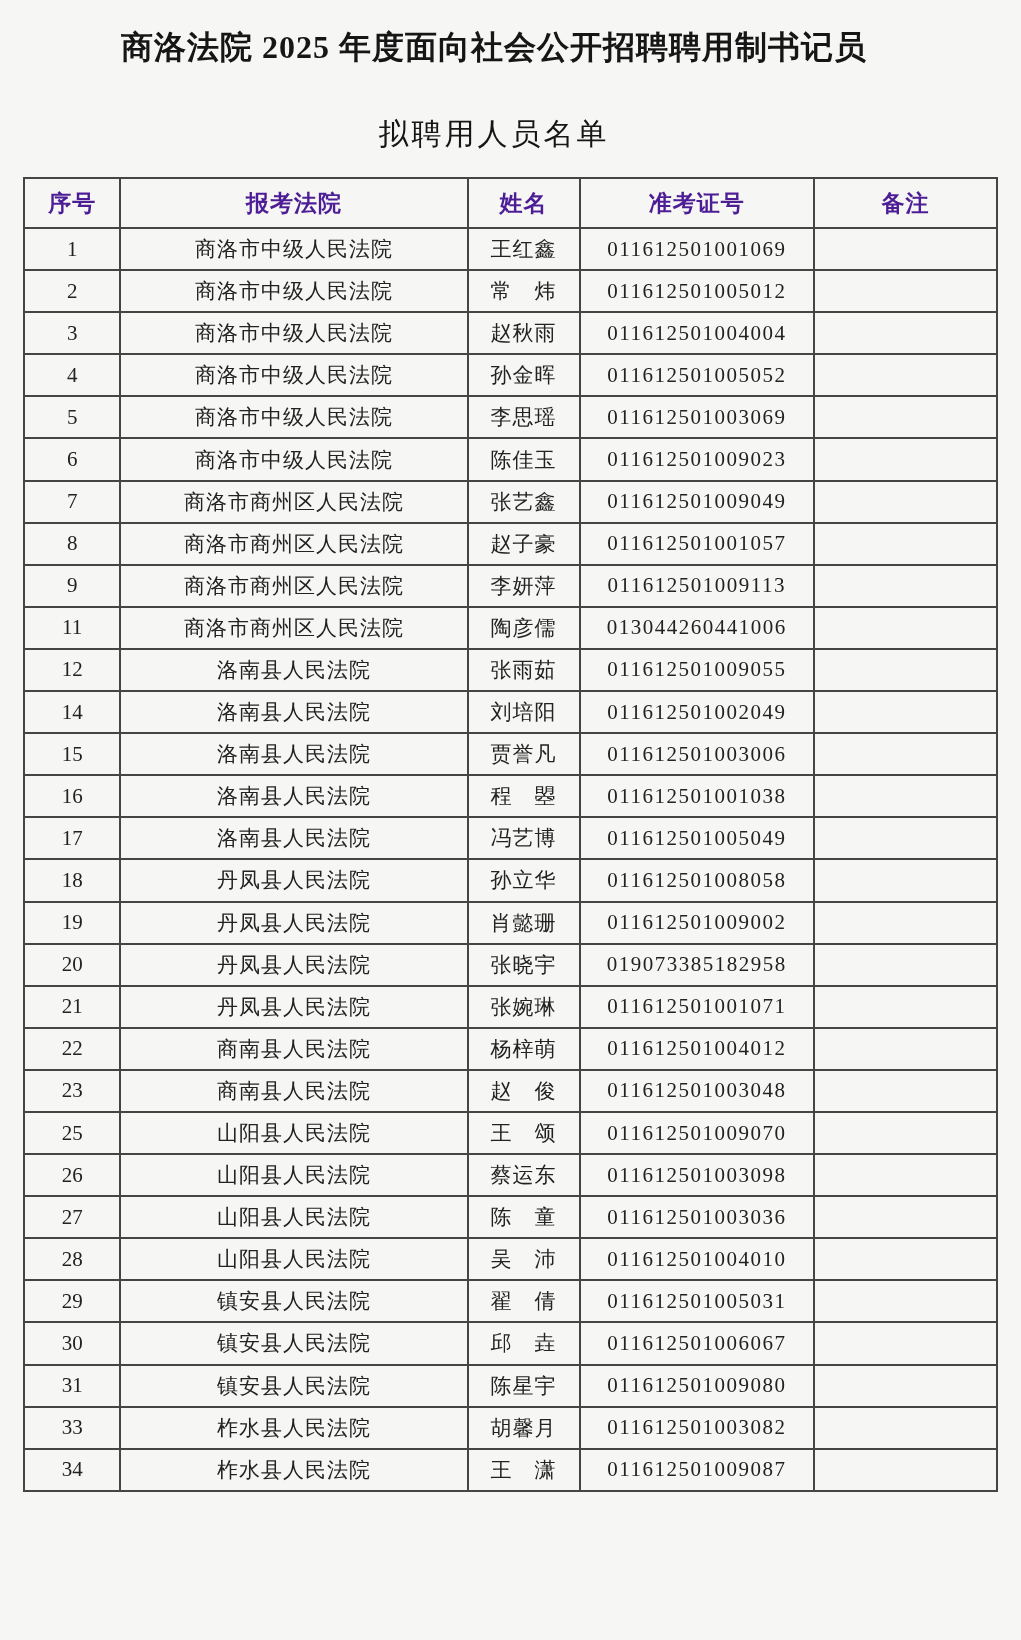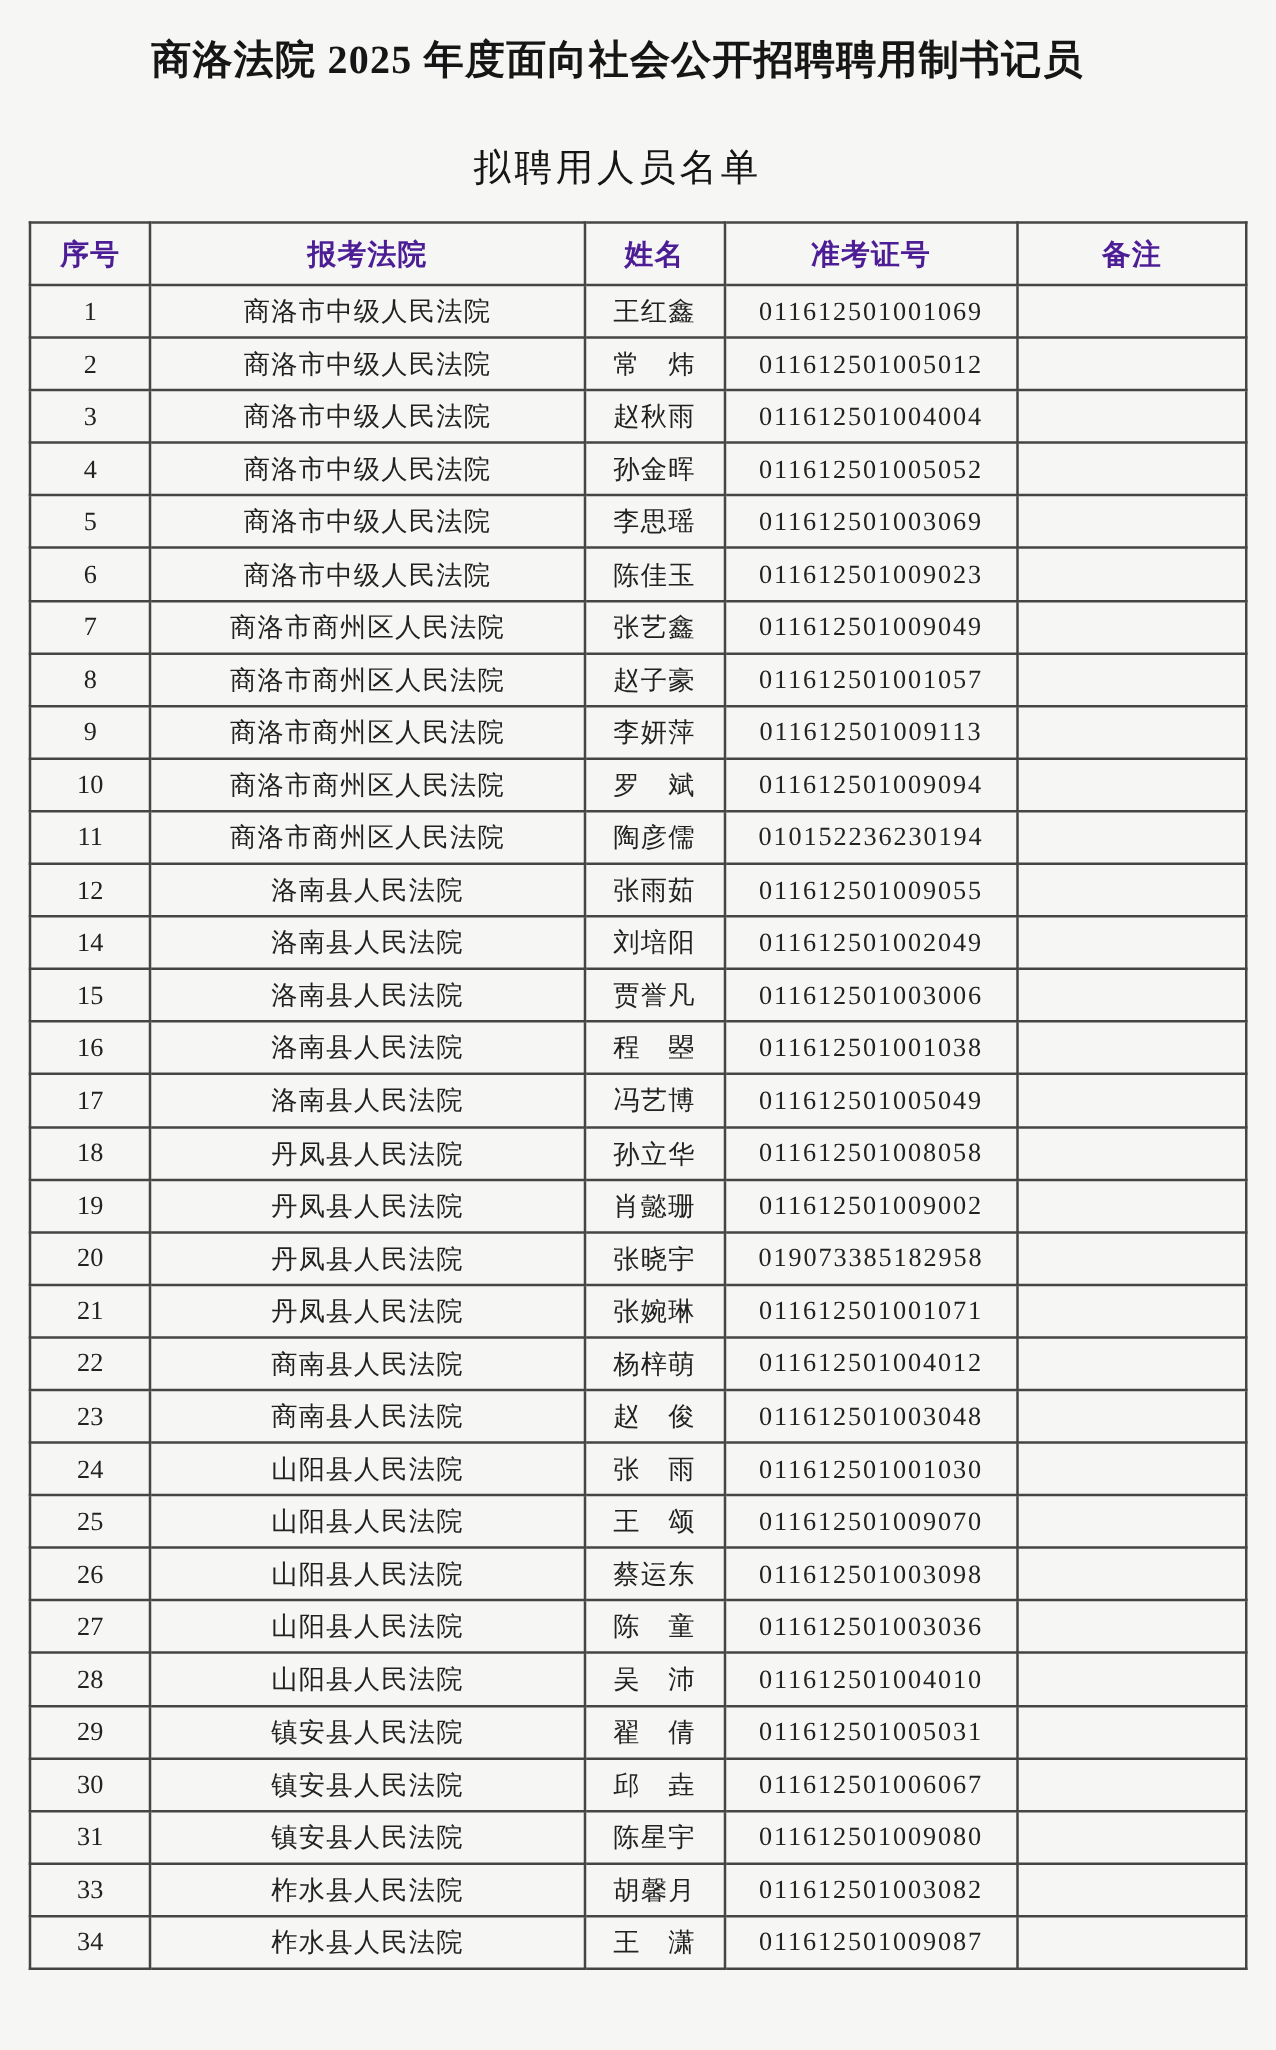--- a/index.html
+++ b/index.html
@@ -151,31 +151,24 @@
       <td class="col-note"></td>
     </tr>
         <tr>
       <td class="col-seq">9</td>
       <td class="col-court">商洛市商州区人民法院</td>
       <td class="col-name">李妍萍</td>
       <td class="col-ticket">011612501009113</td>
       <td class="col-note"></td>
     </tr>
         <tr>
-      <td class="col-seq">10</td>
-      <td class="col-court">商洛市商州区人民法院</td>
-      <td class="col-name">罗　斌</td>
-      <td class="col-ticket">011612501009094</td>
-      <td class="col-note"></td>
-    </tr>
-        <tr>
       <td class="col-seq">11</td>
       <td class="col-court">商洛市商州区人民法院</td>
       <td class="col-name">陶彦儒</td>
-      <td class="col-ticket">010152236230194</td>
+      <td class="col-ticket">013044260441006</td>
       <td class="col-note"></td>
     </tr>
         <tr>
       <td class="col-seq">12</td>
       <td class="col-court">洛南县人民法院</td>
       <td class="col-name">张雨茹</td>
       <td class="col-ticket">011612501009055</td>
       <td class="col-note"></td>
     </tr>
         <tr>
@@ -242,27 +235,20 @@
       <td class="col-note"></td>
     </tr>
         <tr>
       <td class="col-seq">23</td>
       <td class="col-court">商南县人民法院</td>
       <td class="col-name">赵　俊</td>
       <td class="col-ticket">011612501003048</td>
       <td class="col-note"></td>
     </tr>
         <tr>
-      <td class="col-seq">24</td>
-      <td class="col-court">山阳县人民法院</td>
-      <td class="col-name">张　雨</td>
-      <td class="col-ticket">011612501001030</td>
-      <td class="col-note"></td>
-    </tr>
-        <tr>
       <td class="col-seq">25</td>
       <td class="col-court">山阳县人民法院</td>
       <td class="col-name">王　颂</td>
       <td class="col-ticket">011612501009070</td>
       <td class="col-note"></td>
     </tr>
         <tr>
       <td class="col-seq">26</td>
       <td class="col-court">山阳县人民法院</td>
       <td class="col-name">蔡运东</td>

